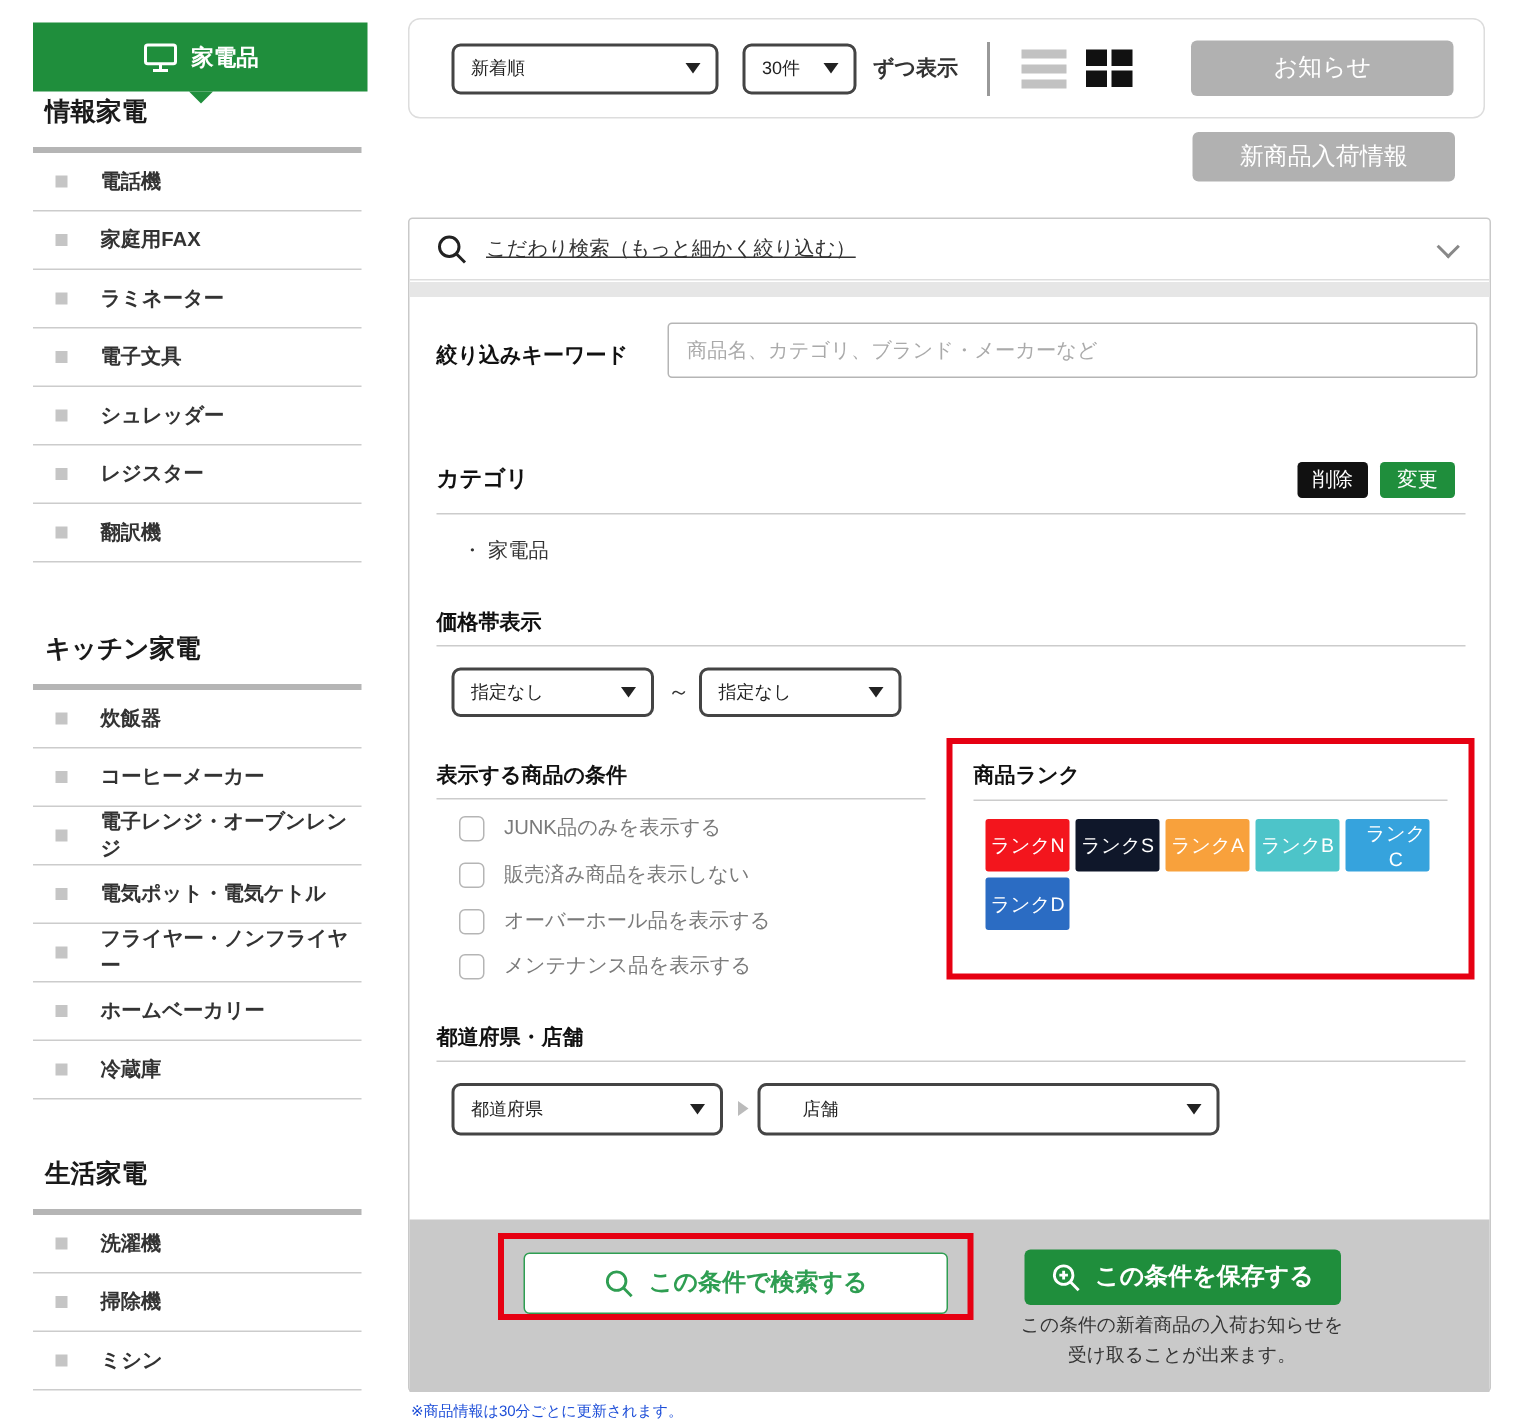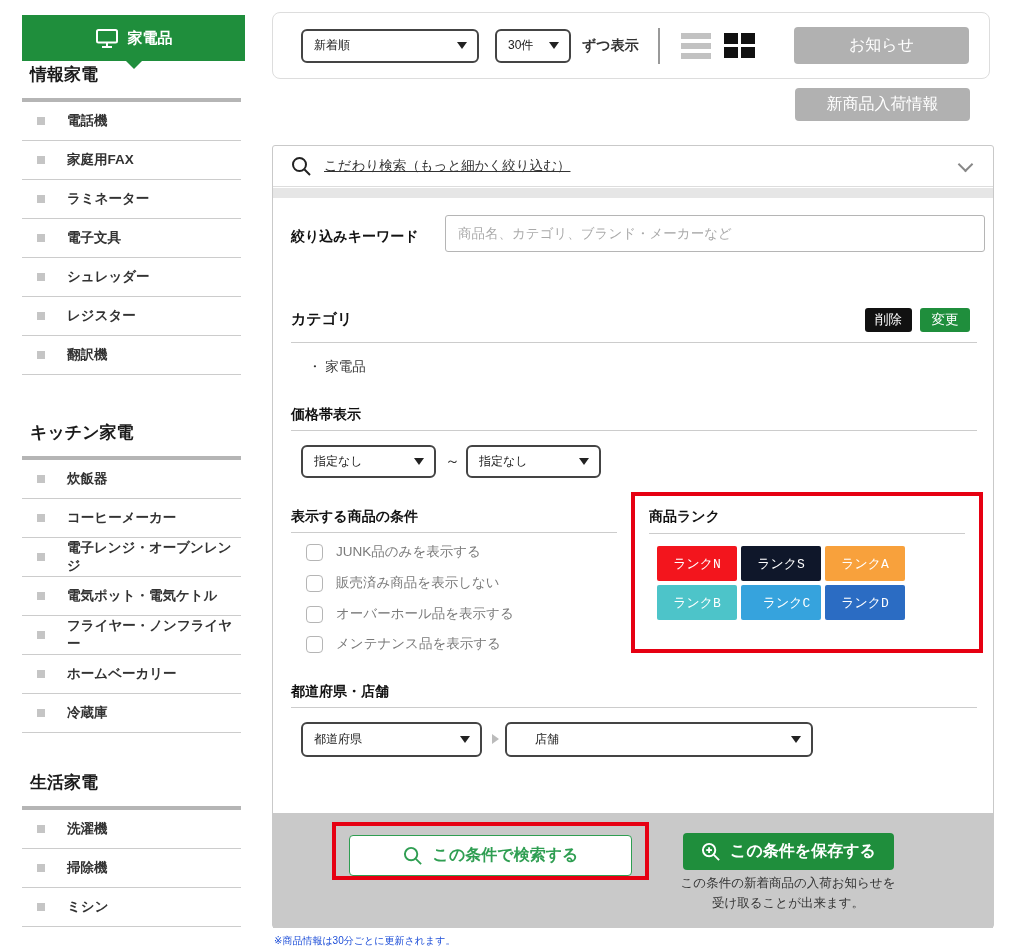--- a/index.html
+++ b/index.html
@@ -82,22 +82,22 @@
   .cond-row { position:absolute; left:33px; display:flex; align-items:center; gap:13px; cursor:pointer; }
   .cb { width:17px; height:17px; border:1px solid #b5b5b5; border-radius:4px; background:#fff; flex:0 0 auto; }
   .cond-row .txt { font-size:13.5px; color:#7a7a7a; }
 
   .rank-box { position:absolute; left:358px; top:346px; width:352px; height:161px;
     border:4px solid #e60012; }
   .rank-label { position:absolute; left:14px; top:12px; font-size:14px; font-weight:bold; color:#111; }
   .rank-hr { left:14px; right:14px; top:37px; }
   .rank-grid { position:absolute; left:22px; top:50px; width:300px;
     display:flex; flex-wrap:wrap; gap:4px; }
-  .rank { width:80px; height:35px; color:#fff; font-size:13px; border:none; border-radius:2px;
-    display:flex; align-items:center; justify-content:center; font-family:Liberation Mono, monospace; cursor:pointer; }
+  .rank { width:56px; height:35px; color:#fff; font-size:13px; border:none; border-radius:2px;
+    display:flex; align-items:center; justify-content:center; font-family:Liberation Sans, sans-serif; cursor:pointer; }
 
   .region-label { left:18px; top:537px; }
   .region-hr { left:18px; right:16px; top:561px; }
   .pref-sel { position:absolute; left:28px; top:576px; width:181px; height:35px; }
   .region-arrow { position:absolute; left:219px; top:588px; width:0; height:0;
     border-top:5px solid transparent; border-bottom:5px solid transparent; border-left:7px solid #bbb; }
   .store-sel { position:absolute; left:232px; top:576px; width:308px; height:35px;padding-left:28px; }
 
   .panel-footer { position:absolute; left:0; right:0; top:667px; height:115px; background:#c9c9c9; }
   .search-red-box { position:absolute; left:59px; top:9px; width:317px; height:58px;

